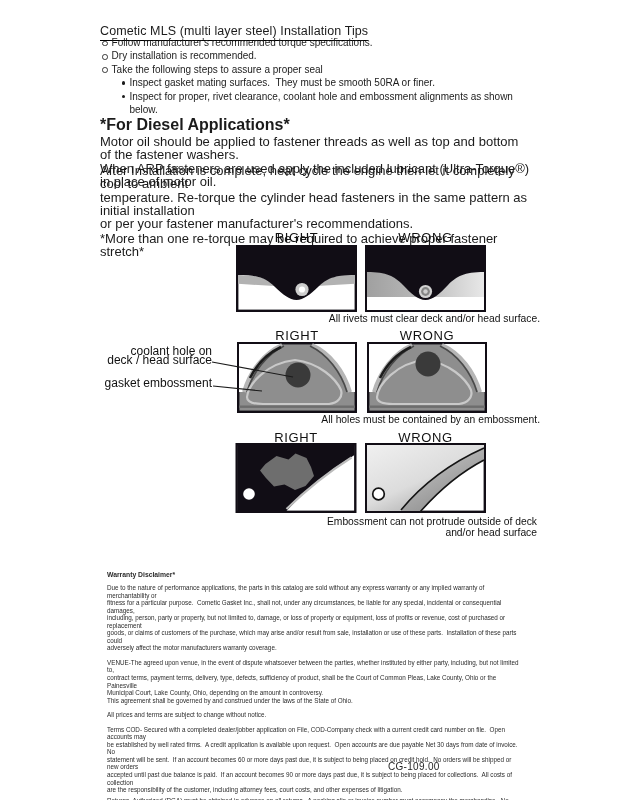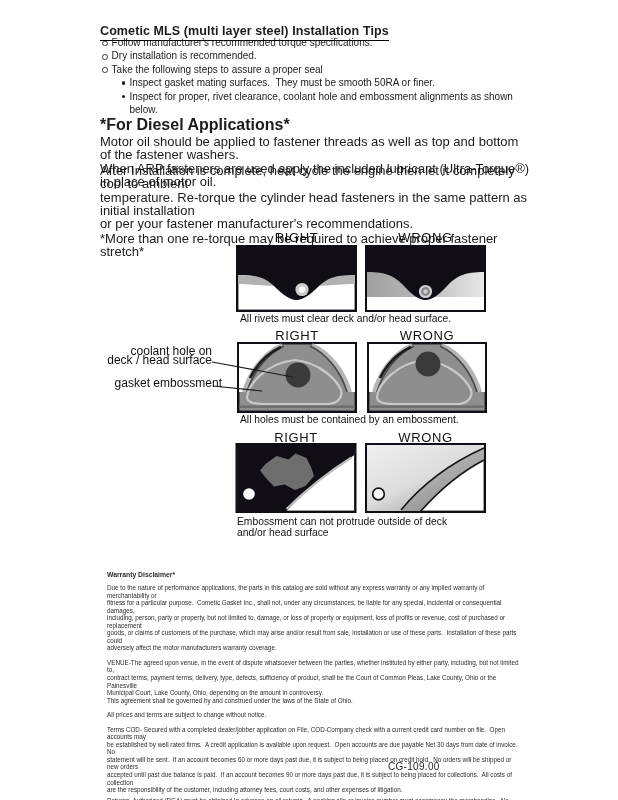--- a/index.html
+++ b/index.html
@@ -1,37 +1,37 @@
 <!DOCTYPE html>
 <html><head>
 <meta charset="utf-8">
 <style>
   html,body{margin:0;padding:0;background:#ffffff;}
   .page{position:relative;width:618px;height:800px;background:#ffffff;overflow:hidden;
         font-family:"Liberation Sans","DejaVu Sans",sans-serif;color:#1b1b1b;}
   .abs{position:absolute;}
 
-  .title{left:100px;top:24px;font-size:12.5px;font-weight:bold;
+  .title{left:100px;top:24px;font-size:12.5px;font-weight:normal;
          border-bottom:1.6px solid #000;padding-bottom:2px;letter-spacing:.1px;}
 
   .bullets{left:100px;top:36px;width:440px;font-size:10px;line-height:13.4px;}
   .bullet{display:flex;align-items:flex-start;}
   .bullet .dot{flex:0 0 auto;width:3.6px;height:3.6px;border:1px solid #3a3a3a;border-radius:50%;
                margin:4.6px 4px 0 2px;}
   .bullet.sub{padding-left:20px;}
   .bullet.sub .dot{border:none;background:#1b1b1b;width:3.4px;height:3.4px;margin-top:5px;}
   .bullet .txt{white-space:pre-wrap;}
 
   .sec-head{left:100px;top:116px;font-size:16px;font-weight:bold;}
   .body-par{left:100px;width:430px;font-size:13px;line-height:13.3px;white-space:pre-line;}
   .p1{top:135px;} .p2{top:164px;} .note{top:208px;margin-top:24px;}
 
   .fig-label{font-size:13px;letter-spacing:.6px;text-align:center;color:#111;}
   .figsvg{display:block;}
-  .fig-caption{font-size:10.3px;line-height:11px;color:#111;white-space:pre-line;}
+  .fig-caption{font-size:10.3px;line-height:11px;color:#111;white-space:pre-line;text-align:right;}
 
   .callout{font-size:12px;line-height:9.4px;text-align:right;color:#111;white-space:pre-line;}
   .leader-overlay{left:100px;top:330px;pointer-events:none;}
 
   .legal{left:107px;top:571px;width:412px;color:#2b2b2b;}
   .legal h2{font-size:6.8px;margin:0 0 6px 0;font-weight:bold;}
   .legal p{font-size:6.3px;line-height:7.55px;margin:0 0 7px 0;white-space:pre-wrap;}
   .legal p.tight{margin-bottom:3px;}
 
   .footer-code{left:388px;top:761px;font-size:10px;color:#262626;letter-spacing:.3px;}
@@ -103,21 +103,21 @@
     <circle cx="60.5" cy="46.5" r="2.2" fill="#cfcfcf"></circle>
   </svg>
 
   <div class="abs fig-caption" style="left:240px;top:313px;width:300px">All rivets must clear deck and/or head surface.</div>
 
   <div class="abs fig-label" style="left:237px;top:328px;width:120px">RIGHT</div>
   <div class="abs fig-label" style="left:367px;top:328px;width:120px">WRONG</div>
 
   <div class="abs callout" style="left:100px;top:347px;width:112px">coolant hole on
 deck / head surface</div>
-  <div class="abs callout" style="left:110px;top:379px;width:112px">gasket embossment</div>
+  <div class="abs callout" style="left:100px;top:379px;width:112px">gasket embossment</div>
 
   <svg class="abs figsvg" style="left:237px;top:342px" width="120" height="71" viewBox="0 0 120 71">
     <rect x="1.2" y="1.2" width="117.6" height="68.6" fill="#8e8e8e" stroke="#110d15" stroke-width="2.4"></rect>
     <path d="M2,2 H45 C27,10 12,28 6,50 L2,50 Z" fill="#ffffff"></path>
     <path d="M118,2 H75 C93,10 108,28 114,50 L118,50 Z" fill="#ffffff"></path>
     <path d="M45,3 C27,11 13,29 7,50" stroke="#b6b6b6" stroke-width="4" fill="none"></path>
     <path d="M75,3 C93,11 107,29 113,50" stroke="#b6b6b6" stroke-width="4" fill="none"></path>
     <path d="M47,4 C30,12 16,30 10,50" stroke="#4a4a4a" stroke-width="1.6" fill="none"></path>
     <path d="M73,4 C90,12 104,30 110,50" stroke="#4a4a4a" stroke-width="1.6" fill="none"></path>
     <path d="M44,5 C31,11 20,22 13,36" stroke="#1c1c1c" stroke-width="2.6" fill="none"></path>

